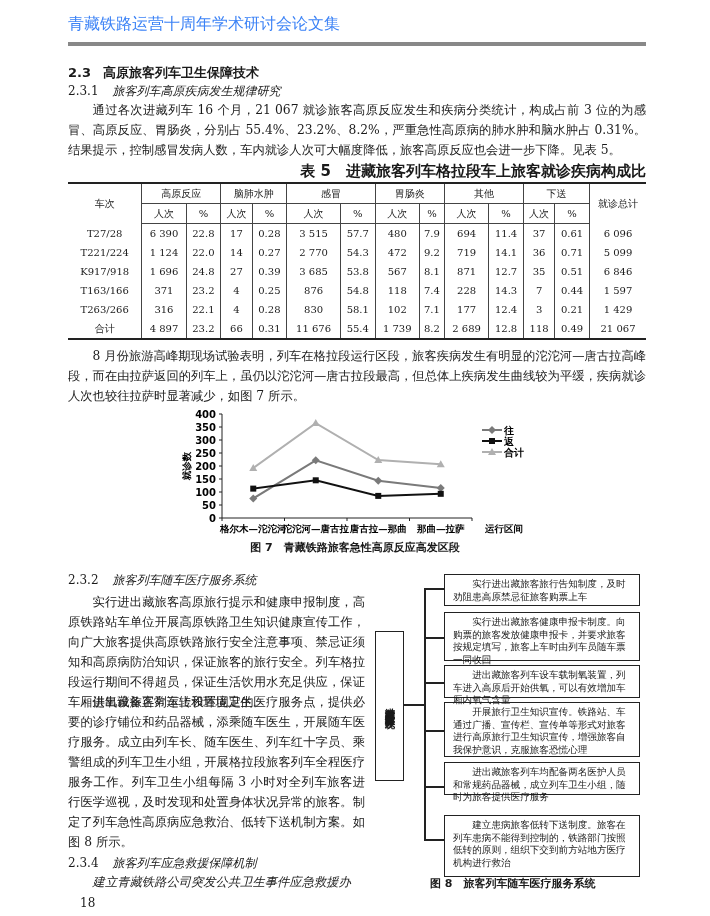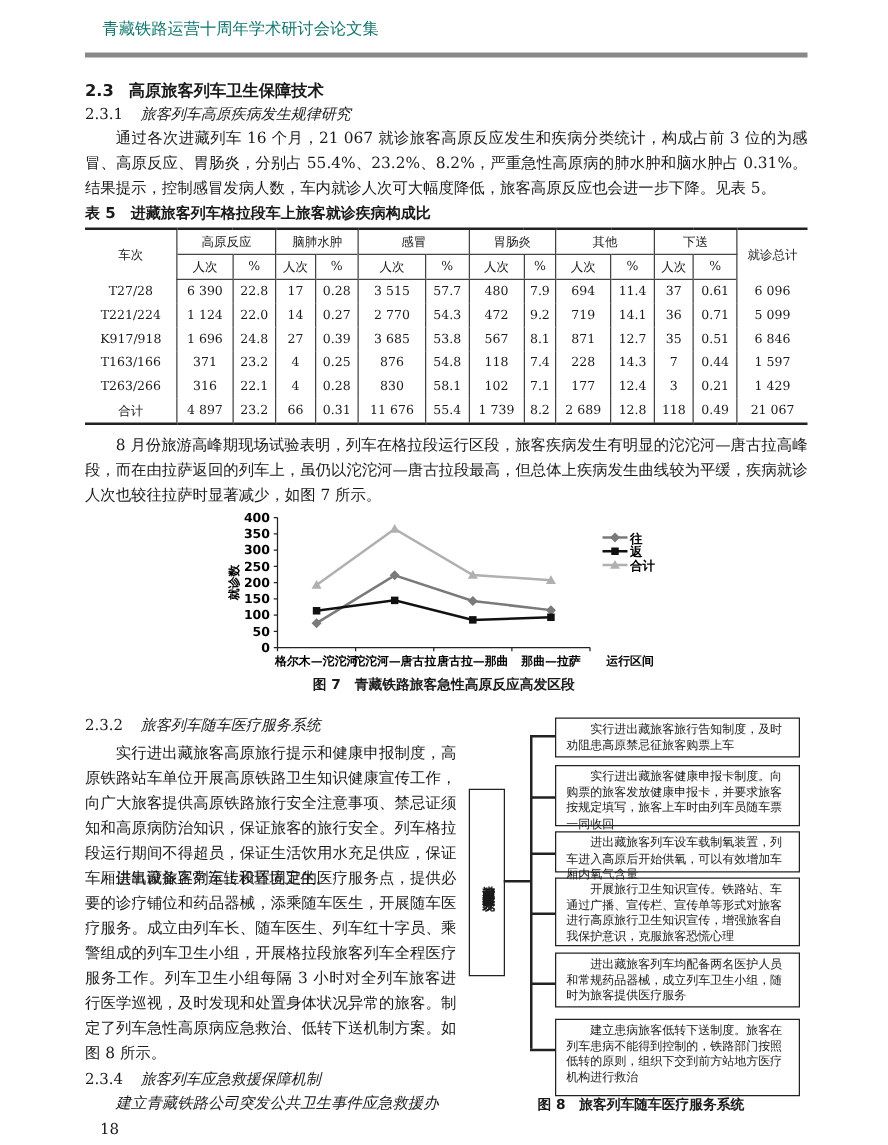--- a/index.html
+++ b/index.html
@@ -1,27 +1,27 @@
 <!DOCTYPE html>
 <html><head>
 <meta charset="utf-8">
 <style>
   html, body { margin:0; padding:0; background:#fff; }
   body { width:710px; height:916px; position:relative; overflow:hidden;
          font-family:"DejaVu Serif","Liberation Serif",serif; color:#1a1a1a; }
   .abs { position:absolute; }
-  .running-head { left:68px; top:14px; font-family:"DejaVu Sans","Liberation Sans",sans-serif; font-size:13px; color:#0f766e;margin-left:14px; }
+  .running-head { left:68px; top:14px; font-family:"DejaVu Sans","Liberation Sans",sans-serif; font-size:16px; color:#3b82f6; }
   .head-rule { left:68px; top:42px; width:578px; height:4px; background:#888; }
   .h2 { left:68px; top:64px; font-size:13px; font-weight:bold; font-family:"DejaVu Sans","Liberation Sans",sans-serif; }
   .h2 .num { margin-right:12px; }
   .h3 { font-size:12px; font-style:italic; }
   .h3 .num { margin-right:14px; font-style:normal; }
   .para { font-size:12.3px; line-height:20px; text-indent:2em; text-align:justify; }
   .p1 { left:68px; top:100px; width:578px; }
-  .tbl-caption { left:68px; width:578px; top:162px; text-align:left; font-size:12px; font-weight:bold; font-family:"DejaVu Sans","Liberation Sans",sans-serif; }
+  .tbl-caption { left:68px; width:578px; top:162px; text-align:right; font-size:15px; font-weight:bold; font-family:"DejaVu Sans","Liberation Sans",sans-serif; }
   table.t5 { position:absolute; left:68px; top:182px; width:578px; border-collapse:collapse; font-size:10px; }
   table.t5 td, table.t5 th { text-align:center; padding:0; height:19px; font-weight:normal; }
   table.t5 thead tr:first-child th { border-top:2px solid #222; }
   table.t5 tbody tr:last-child td { border-bottom:2px solid #222; }
   table.t5 thead tr:last-child th { border-bottom:1px solid #444; }
   table.t5 .vb { border-left:1px solid #444; }
   table.t5 .sub { border-top:1px solid #444; }
   .p2 { left:68px; top:346px; width:578px; }
   svg.chart { position:absolute; left:180px; top:402px; }
   .fig7-cap { left:180px; width:350px; top:540px; text-align:center; font-size:11px; font-weight:bold; font-family:"DejaVu Sans","Liberation Sans",sans-serif; }
@@ -261,18 +261,18 @@
 <div class="abs diag-line" style="left:424px;top:589px;width:1.5px;height:250px;"></div>
 <div id="diag-boxes">
     <div class="abs diag-box" style="top: 574px; height: 32px;">实行进出藏旅客旅行告知制度，及时劝阻患高原禁忌征旅客购票上车</div>
     <div class="abs diag-line" style="left: 424px; width: 20px; height: 1.5px; top: 588px;"></div>
     <div class="abs diag-box" style="top: 612px; height: 49px;">实行进出藏旅客健康申报卡制度。向购票的旅客发放健康申报卡，并要求旅客按规定填写，旅客上车时由列车员随车票一同收回</div>
     <div class="abs diag-line" style="left: 424px; width: 20px; height: 1.5px; top: 637px;"></div>
     <div class="abs diag-box" style="top: 665px; height: 33px;">进出藏旅客列车设车载制氧装置，列车进入高原后开始供氧，可以有效增加车厢内氧气含量</div>
     <div class="abs diag-line" style="left: 424px; width: 20px; height: 1.5px; top: 682px;"></div>
     <div class="abs diag-box" style="top: 702px; height: 55px;">开展旅行卫生知识宣传。铁路站、车通过广播、宣传栏、宣传单等形式对旅客进行高原旅行卫生知识宣传，增强旅客自我保护意识，克服旅客恐慌心理</div>
     <div class="abs diag-line" style="left: 424px; width: 20px; height: 1.5px; top: 730px;"></div>
-    <div class="abs diag-box" style="top: 762px; height: 44px;">进出藏旅客列车均配备两名医护人员和常规药品器械，成立列车卫生小组，随时为旅客提供医疗服务</div>
+    <div class="abs diag-box" style="top: 762px; height: 33px;">进出藏旅客列车均配备两名医护人员和常规药品器械，成立列车卫生小组，随时为旅客提供医疗服务</div>
     <div class="abs diag-line" style="left: 424px; width: 20px; height: 1.5px; top: 786px;"></div>
     <div class="abs diag-box" style="top: 815px; height: 62px;">建立患病旅客低转下送制度。旅客在列车患病不能得到控制的，铁路部门按照低转的原则，组织下交到前方站地方医疗机构进行救治</div>
     <div class="abs diag-line" style="left: 424px; width: 20px; height: 1.5px; top: 839px;"></div>
   </div>
 <div class="abs fig8-cap">图 8　旅客列车随车医疗服务系统</div>
 
 </body></html>

